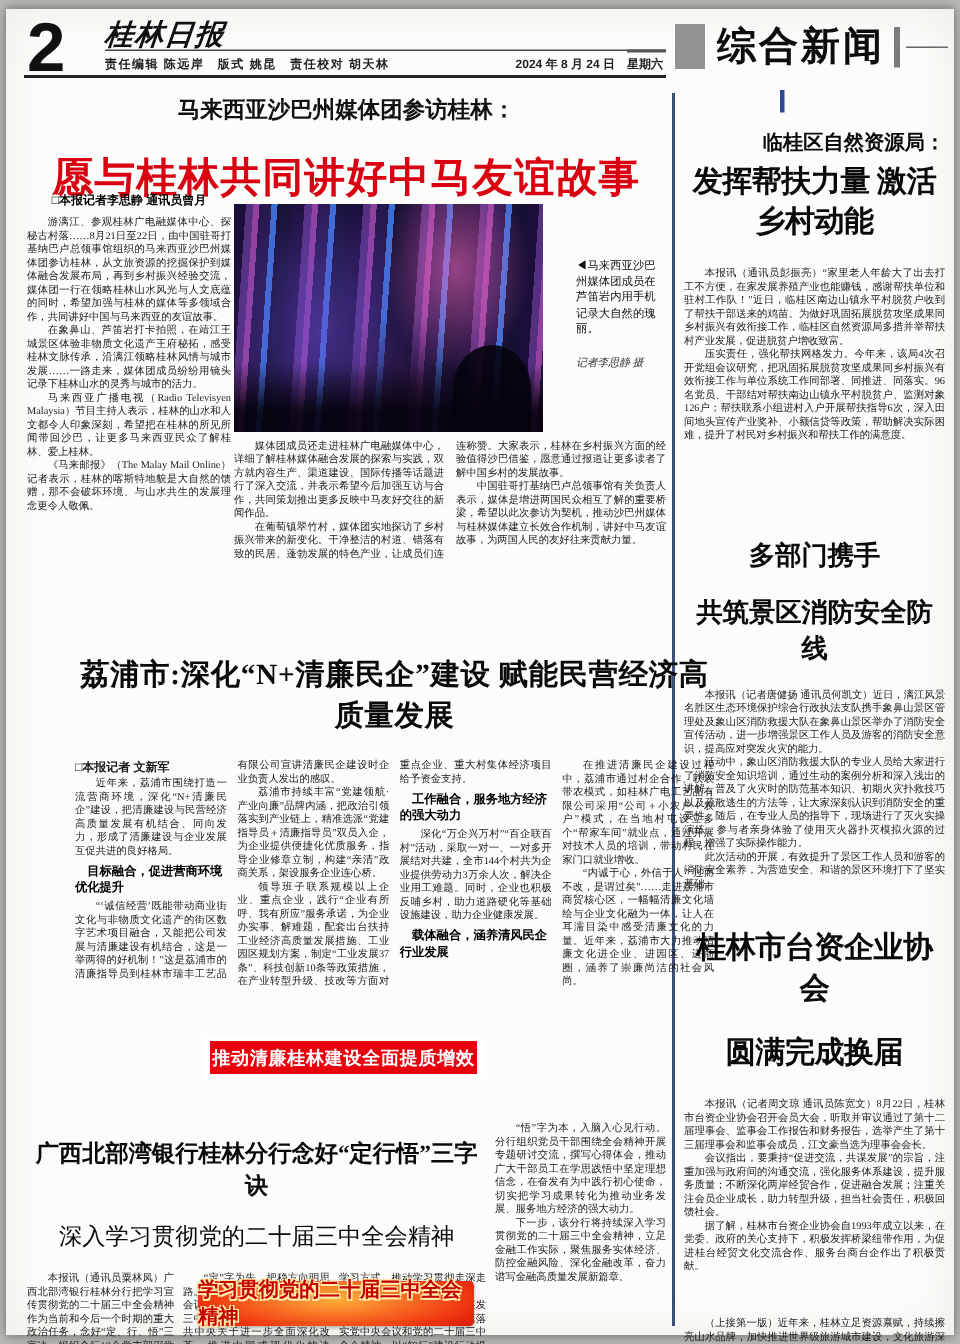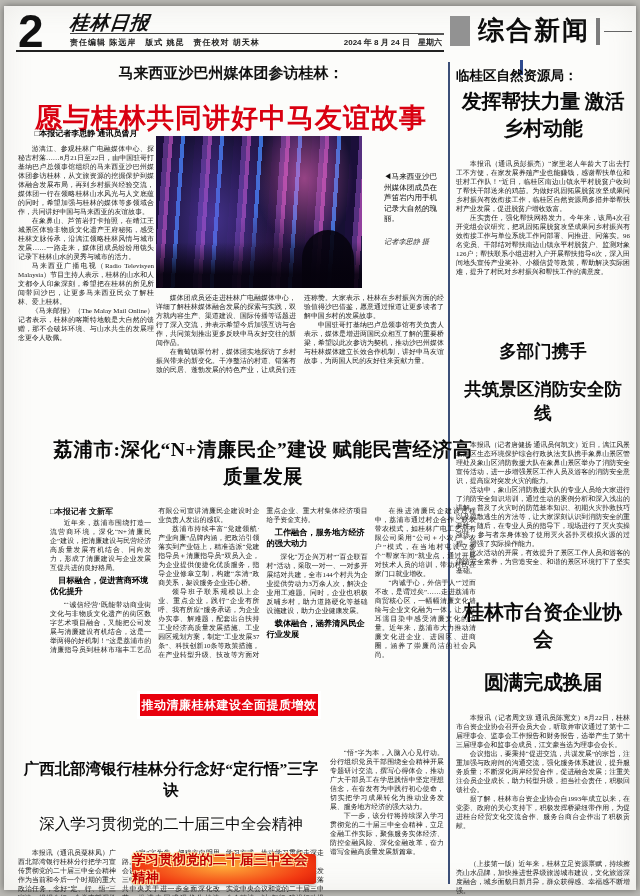--- a/index.html
+++ b/index.html
@@ -82,21 +82,21 @@
   .bank-cols{margin-top:6px;height:100px;column-count:3;column-gap:6px;}
   .bank-col4{position:absolute;left:312px;top:2px;width:114px;height:140px;}
   .red-banner{position:absolute;left:114px;top:108px;width:184px;height:30px;border-radius:3px;
       background:radial-gradient(120px 30px at 50% 40%, #ffb03a, #f23a12 70%, #d61506);
       display:flex;align-items:center;justify-content:center;
       font-family:"Liberation Sans",sans-serif;font-weight:900;font-size:13.5px;color:#c40000;
       text-shadow:-1px -1px 0 #ffe9a8,1px -1px 0 #ffe9a8,-1px 1px 0 #ffe9a8,1px 1px 0 #ffe9a8;
       box-shadow:0 1px 3px rgba(0,0,0,.3);}
   
   .right-rail{position:absolute;left:452px;top:56px;width:174px;height:826px;}
-  .rail-kicker{margin-top:5px;text-align:left;font-size:13.5px;font-weight:900;
+  .rail-kicker{margin-top:24px;text-align:right;font-size:13.5px;font-weight:900;
       font-family:"Liberation Sans",sans-serif;color:#0a0a0a;}
   .rail-h{ text-align:center;font-size:20px;font-weight:900;color:#0a0a0a;margin-top:3px;
       letter-spacing:-0.3px;}
   .fire-h{text-align:center;font-size:17.5px;font-weight:700;color:#0a0a0a;margin-top:2px;}
   .rail-body{margin-top:6px;}
   .h168{height:168px;} .h138{height:138px;margin-top:6px;} .h140{height:140px;}
   .h186{height:186px;margin-top:6px;}
   .mt12{margin-top:12px;} .mt10{margin-top:21px;}
 </style>
 </head>

